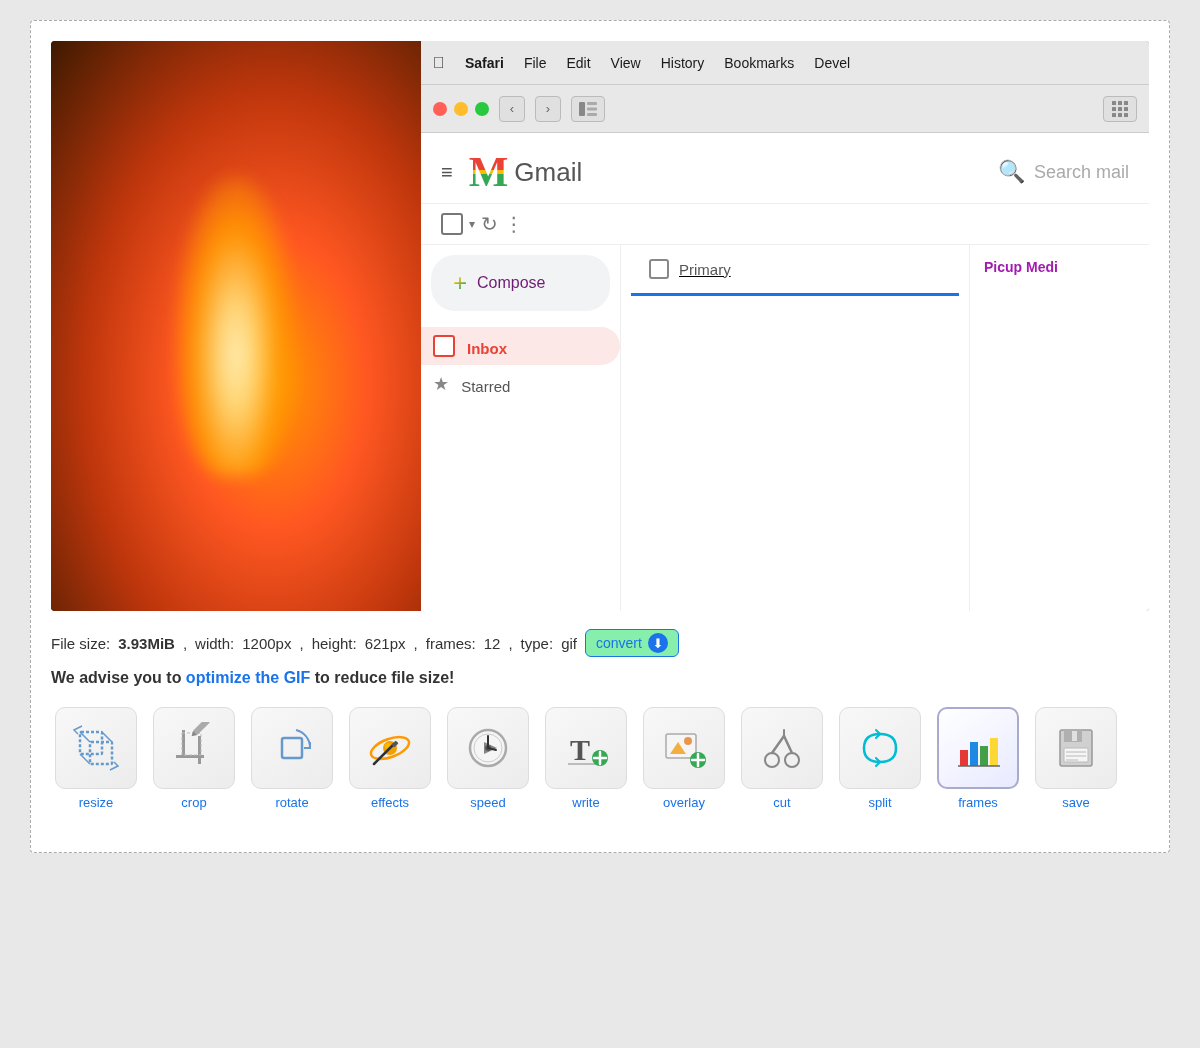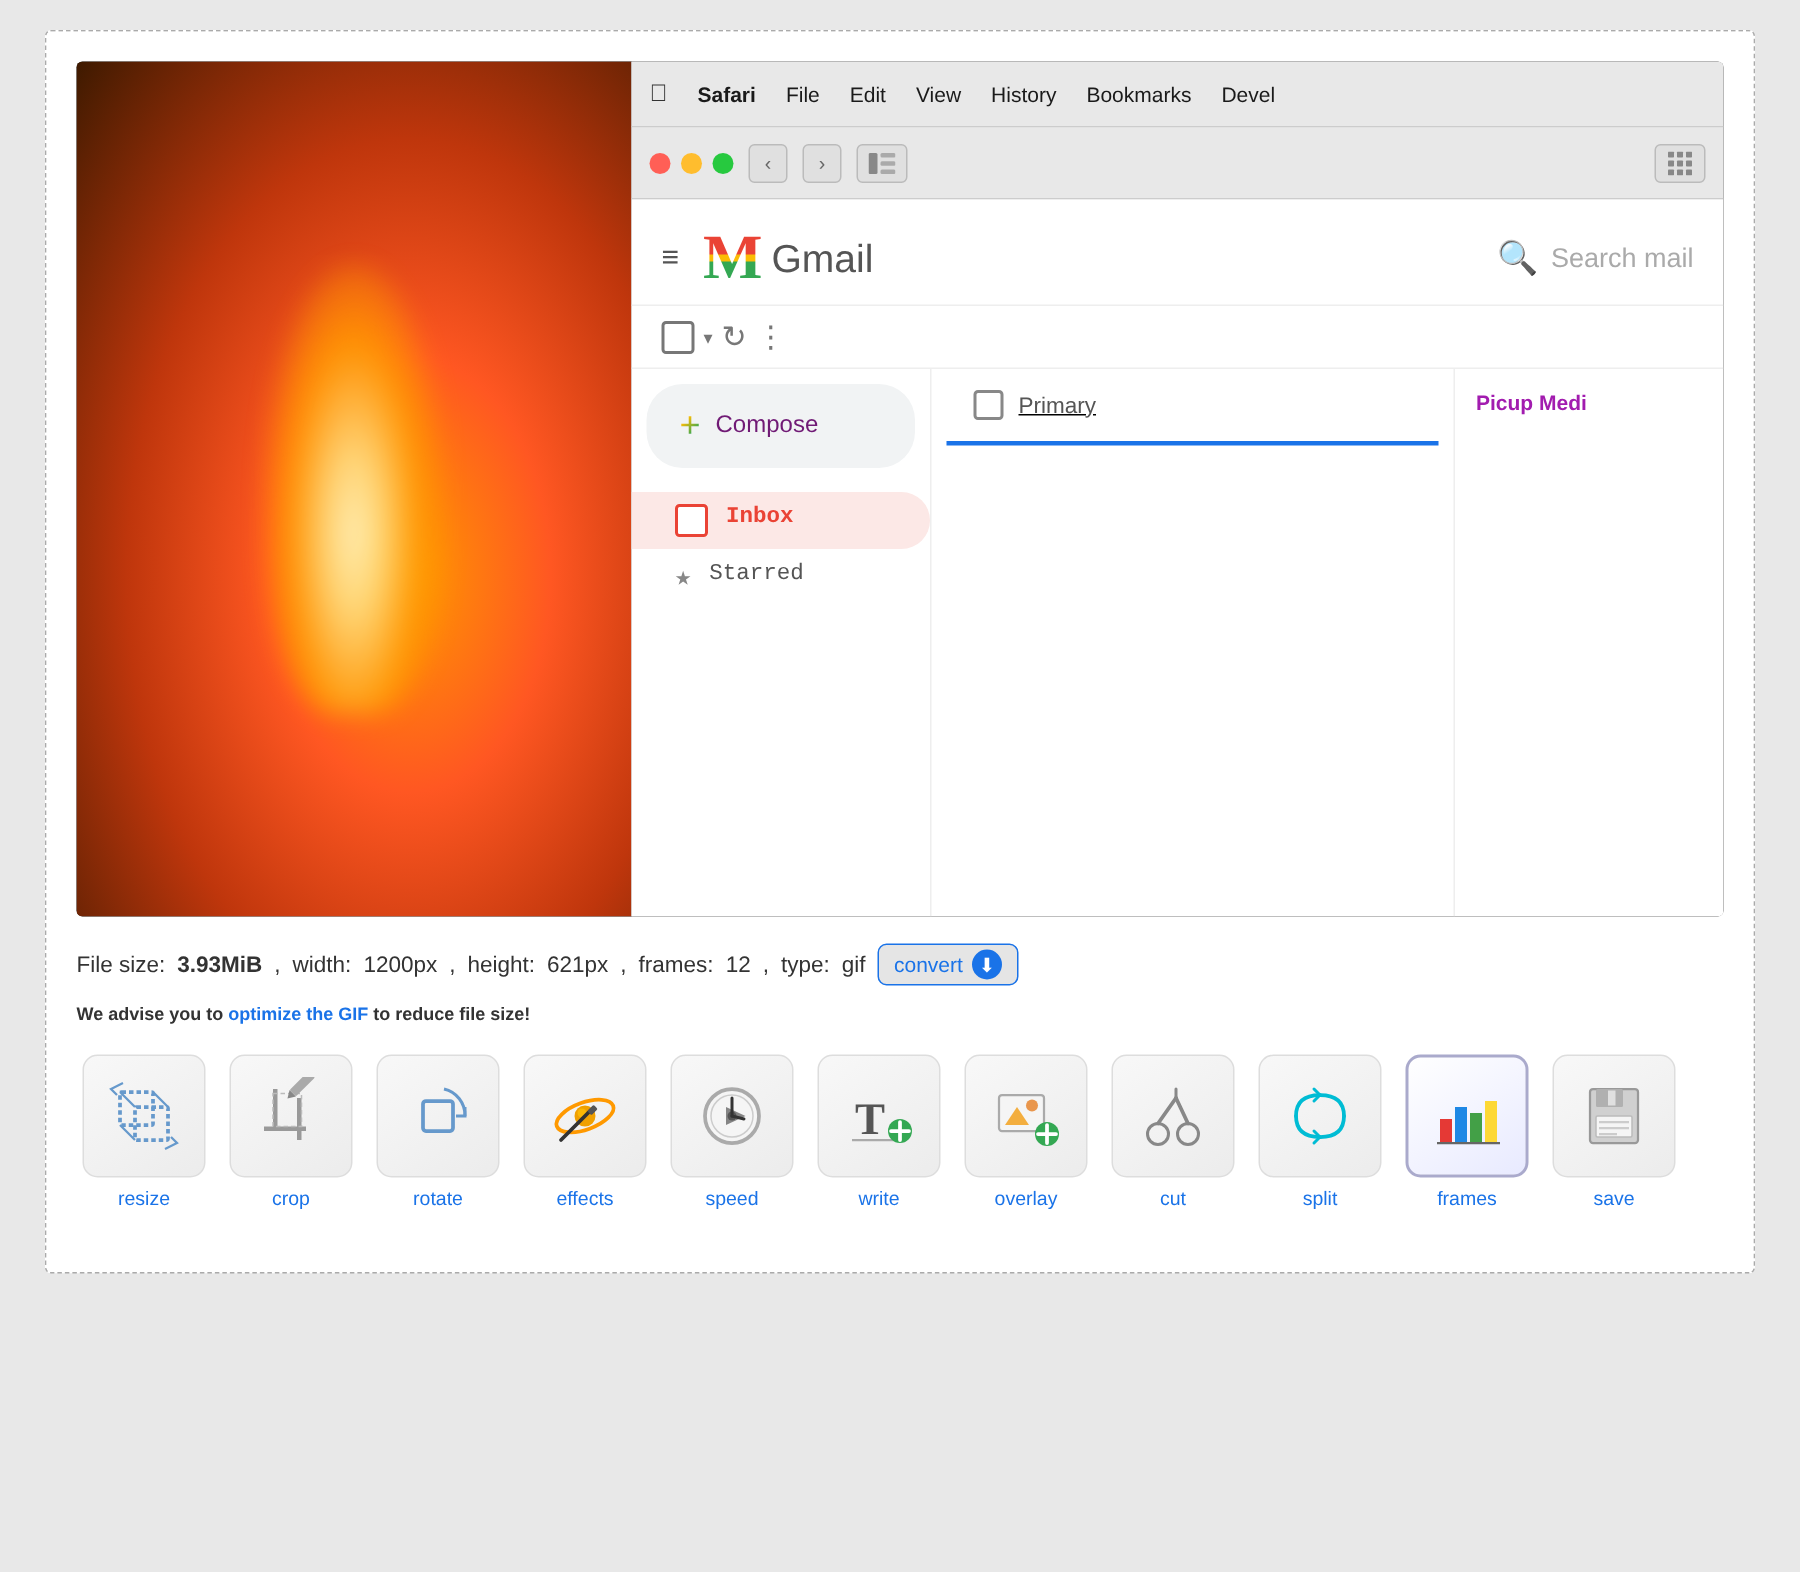--- a/index.html
+++ b/index.html
@@ -228,26 +228,25 @@
       -webkit-text-fill-color: transparent;
       background-clip: text;
     }
     .compose-label {
       font-size: 16px;
       font-weight: 500;
       color: #701a75;
     }
     .sidebar-item-row {
       display: flex;
-      align-items: flex-start;
+      align-items: flex-end;
       gap: 12px;
-      padding: 8px 29px;
+      padding: 8px 12px;
       border-radius: 0 24px 24px 0;
       cursor: pointer;
-      font-family: Liberation Mono, monospace;
     }
     .sidebar-item-row.active {
       background: #fce8e6;
     }
     .inbox-icon-sq {
       width: 22px; height: 22px;
       border: 2px solid #EA4335;
       border-radius: 3px;
       background: #fff;
     }
@@ -300,35 +299,35 @@
     .convert-btn {
       display: inline-flex;
       align-items: center;
       gap: 6px;
       border: 1.5px solid #1a73e8;
       border-radius: 6px;
       padding: 3px 10px;
       color: #1a73e8;
       font-size: 14px;
       cursor: pointer;
-      background: #e5e5e5;
+      background: #86efac;
       text-align: right;
     }
     .convert-btn .dl-icon {
       width: 20px; height: 20px;
       background: #1a73e8;
       border-radius: 50%;
       display: flex; align-items: center; justify-content: center;
       color: #fff;
       font-size: 13px;
     }
 
     
     .advisory {
-      font-size: 12px;
+      font-size: 16px;
       color: #333;
       margin-bottom: 20px;
     }
     .advisory .highlight {
       color: #1a73e8;
       font-weight: 700;
     }
     .advisory strong { font-weight: 700; }
 
     

